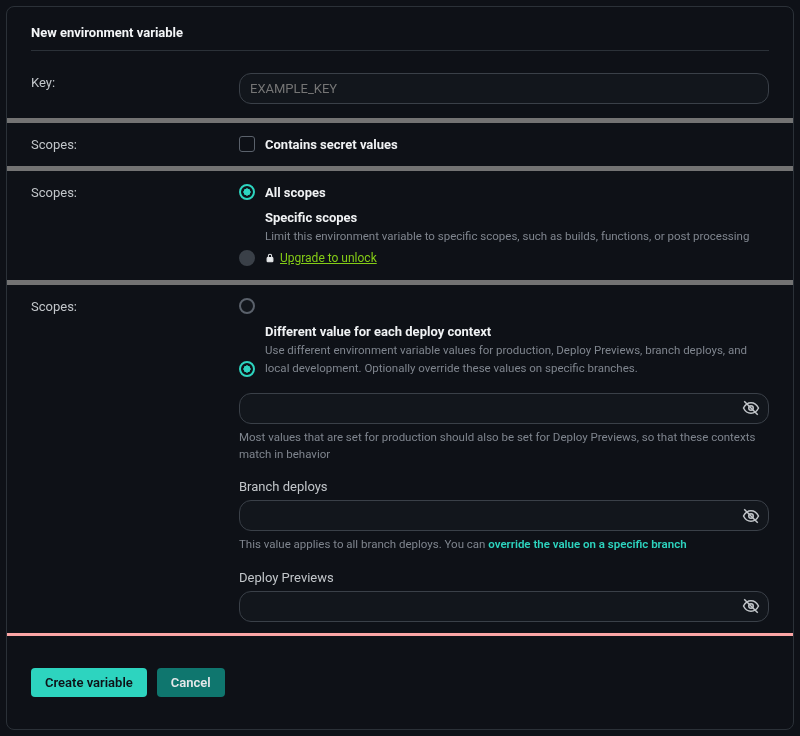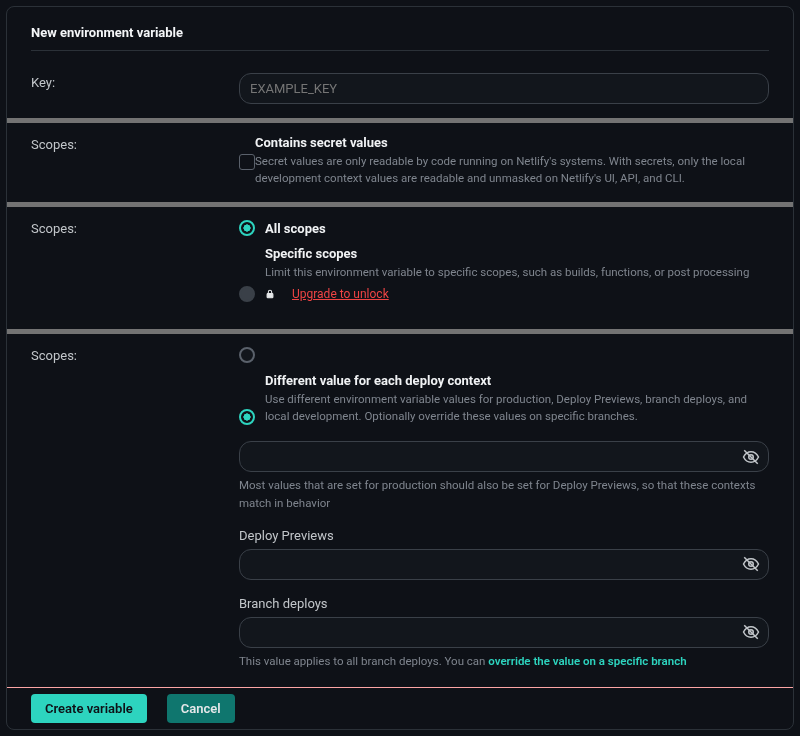--- a/index.html
+++ b/index.html
@@ -7,37 +7,37 @@
   .panel{border:1px solid #2b3138;border-radius:8px;margin:6px;height:724px;display:flex;flex-direction:column}
   .header{padding:18px 24px 10px}
   .title{font-size:13px;font-weight:700;color:#f4f6f8}
   .divider{height:1px;background:#2b3138;margin-top:10px}
   .body{flex:1;overflow:auto}
   .row{display:flex;border-bottom:5px solid #737373}
   .row:last-child{border-bottom:none}
   .row-label{width:232px;min-width:232px;padding:14px 0 14px 24px;font-size:13px;color:#c2c6ca}
   .row-content{flex:1;padding:12px 24px 14px 0}
   .input{width:100%;background:#12161c;border:1px solid #3a4048;border-radius:12px;padding:7px 10px;color:#e6e8ea;font-size:13px}
-  .check-row{display:flex;align-items:center}
+  .check-row{display:flex;gap:10px;align-items:flex-end}
   .checkbox{width:16px;height:16px;border:1.5px solid #5a616b;border-radius:3px;margin-top:1px;flex-shrink:0}
   .opt-title{font-weight:700;color:#f0f2f4;font-size:13px}
   .opt-desc{color:#7f858e;font-size:11.5px;line-height:1.5;margin-top:3px;max-width:540px}
   .radio-row{display:flex;gap:10px;align-items:flex-end;margin-bottom:10px}
   .radio-row:last-child{margin-bottom:0}
   .radio{width:16px;height:16px;border-radius:50%;border:2px solid #5a616b;margin-top:1px;flex-shrink:0;background:#12161c}
   .radio.selected{border-color:#2dd4bf;background:radial-gradient(circle,#2dd4bf 0 40%,transparent 45%)}
-  .lock-link{display:inline-flex;align-items:center;gap:17px;color:#ef4444;text-decoration:underline;font-size:12px;margin-top:6px}
+  .lock-link{display:inline-flex;align-items:center;gap:5px;color:#84cc16;text-decoration:underline;font-size:12px;margin-top:6px}
   .lock-icon{width:10px;height:10px}
   .field-block{margin-top:16px}
   .field-label{font-size:13px;color:#c2c6ca;margin-bottom:6px}
   .input-wrap{position:relative}
   .input-wrap .eye{position:absolute;right:9px;top:50%;transform:translateY(-50%);width:18px;height:18px;display:flex;align-items:center;justify-content:center}
   .hint{color:#7f858e;font-size:11.5px;line-height:1.5;margin-top:5px}
   .link{color:#2dd4bf;font-weight:600}
-  .footer{padding:6px 24px;border-top:1px solid #fca5a5;display:flex;gap:20px}
+  .footer{padding:32px 24px;border-top:3px solid #fca5a5;display:flex;gap:10px}
   .btn{padding:7px 14px;border-radius:4px;font-size:13px;font-weight:600;border:none;cursor:pointer}
   .btn-primary{background:#2dd4bf;color:#0e1117}
   .btn-secondary{background:#0f766e;color:#e6e8ea}
 </style>
 </head>
 <body>
 
 <div class="panel">
   <div class="header">
     <div class="title">New environment variable</div>
@@ -53,34 +53,33 @@
       </div>
     </div>
 
     <div class="row">
       <div class="row-label">Scopes:</div>
       <div class="row-content">
         <div class="check-row">
           <div class="checkbox"></div>
           <div>
             <div class="opt-title">Contains secret values</div>
-            <div class="opt-desc">Secret values are only readable by code running on Netlify's systems. With secrets, only the local development context values are readable and unmasked on Netlify's UI, API, and CLI.</div>
           </div>
         </div>
       </div>
     </div>
 
     <div class="row">
       <div class="row-label">Scopes:</div>
       <div class="row-content">
         <div class="radio-row">
           <div class="radio selected"></div>
           <div class="opt-title">All scopes</div>
         </div>
-        <div class="radio-row" style="margin-bottom:13px">
+        <div class="radio-row" style="margin-bottom:0">
           <div class="radio" style="border-color:#3a4048;background:#3a4048"></div>
           <div>
             <div class="opt-title">Specific scopes</div>
             <div class="opt-desc">Limit this environment variable to specific scopes, such as builds, functions, or post processing</div>
             <a class="lock-link">
               <svg class="lock-icon" viewBox="0 0 24 24" fill="none" stroke="#e6e8ea" stroke-width="2.5">
                   <rect x="5" y="11" width="14" height="10" rx="2" fill="#e6e8ea"></rect>
                   <path d="M8 11V7a4 4 0 0 1 8 0v4"></path>
                 </svg>
               <span>Upgrade to unlock</span>
@@ -112,50 +111,50 @@
                   <path d="M2 12s3.5-7 10-7 10 7 10 7-3.5 7-10 7S2 12 2 12z"></path>
                   <circle cx="12" cy="12" r="3"></circle>
                   <line x1="3" y1="3" x2="21" y2="21"></line>
                 </svg>
             </span>
           </div>
           <div class="hint">Most values that are set for production should also be set for Deploy Previews, so that these contexts match in behavior</div>
         </div>
 
         <div class="field-block">
-          <div class="field-label">Deploy Previews</div>
-          <div class="input-wrap">
-            <input class="input" style="">
-            <span class="eye">
-              <svg viewBox="0 0 24 24" width="18" height="18" fill="none" stroke="#c2c6ca" stroke-width="2">
-                  <path d="M2 12s3.5-7 10-7 10 7 10 7-3.5 7-10 7S2 12 2 12z"></path>
-                  <circle cx="12" cy="12" r="3"></circle>
-                  <line x1="3" y1="3" x2="21" y2="21"></line>
-                </svg>
-            </span>
-          </div>
-        </div>
-
-        <div class="field-block">
           <div class="field-label">Branch deploys</div>
           <div class="input-wrap">
             <input class="input" style="">
             <span class="eye">
               <svg viewBox="0 0 24 24" width="18" height="18" fill="none" stroke="#c2c6ca" stroke-width="2">
                   <path d="M2 12s3.5-7 10-7 10 7 10 7-3.5 7-10 7S2 12 2 12z"></path>
                   <circle cx="12" cy="12" r="3"></circle>
                   <line x1="3" y1="3" x2="21" y2="21"></line>
                 </svg>
             </span>
           </div>
           <div class="hint">
             <span>This value applies to all branch deploys. You can </span><a class="link">override the value on a specific branch</a>
           </div>
         </div>
 
+        <div class="field-block">
+          <div class="field-label">Deploy Previews</div>
+          <div class="input-wrap">
+            <input class="input" style="">
+            <span class="eye">
+              <svg viewBox="0 0 24 24" width="18" height="18" fill="none" stroke="#c2c6ca" stroke-width="2">
+                  <path d="M2 12s3.5-7 10-7 10 7 10 7-3.5 7-10 7S2 12 2 12z"></path>
+                  <circle cx="12" cy="12" r="3"></circle>
+                  <line x1="3" y1="3" x2="21" y2="21"></line>
+                </svg>
+            </span>
+          </div>
+        </div>
+
       </div>
     </div>
 
   </div>
 
   <div class="footer">
     <button class="btn btn-primary">Create variable</button>
     <button class="btn btn-secondary">Cancel</button>
   </div>
 </div>

